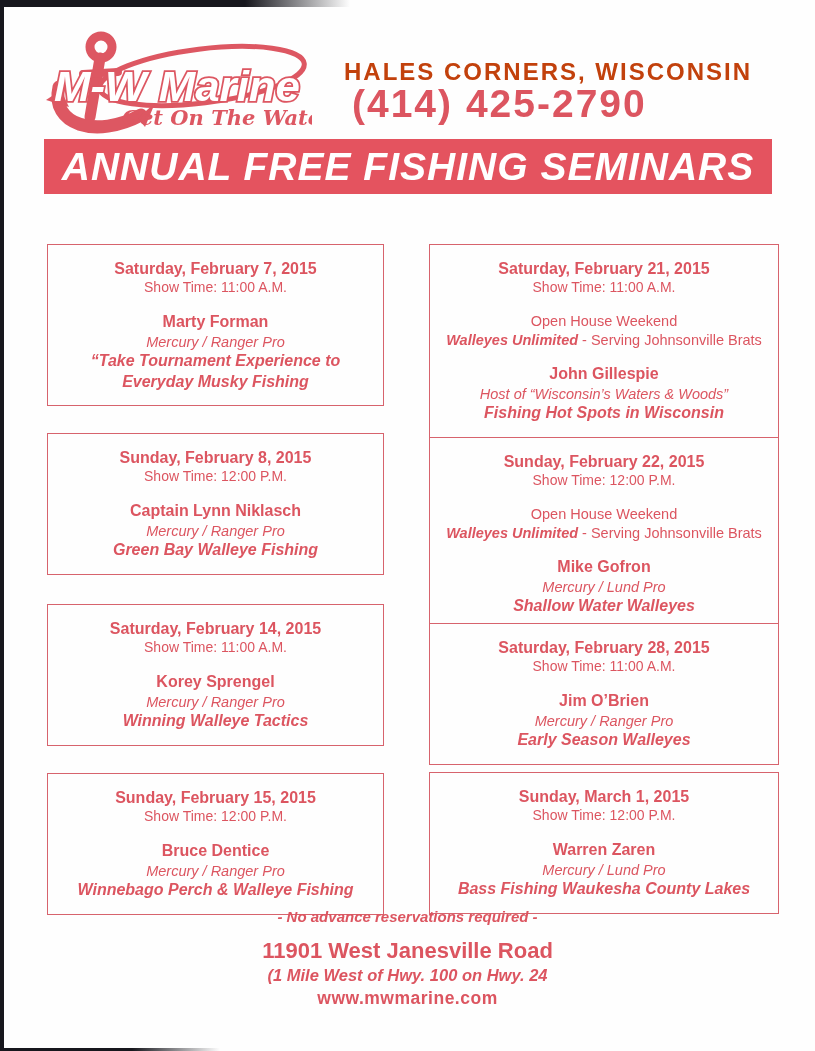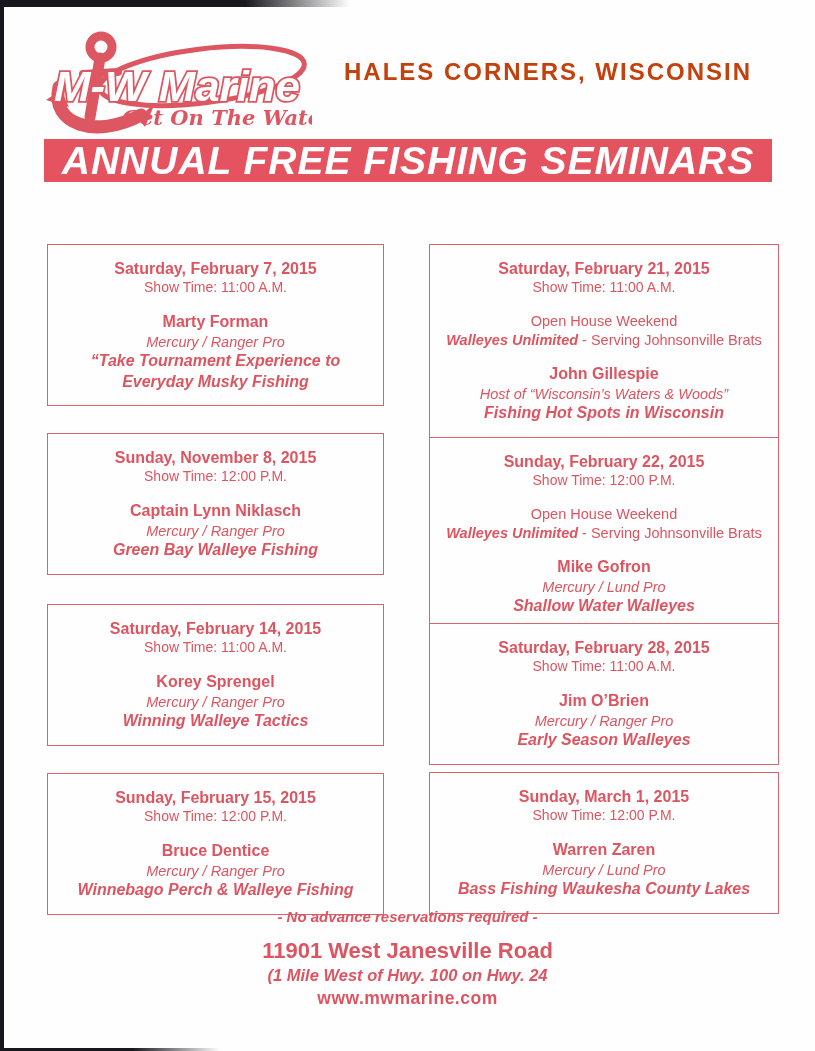--- a/index.html
+++ b/index.html
@@ -17,21 +17,21 @@
             background:linear-gradient(to right,#17171d 70%,rgba(23,23,29,0));}
   .scan-bottom{position:absolute;left:0;bottom:0;height:3px;width:220px;
             background:linear-gradient(to right,#17171d 60%,rgba(23,23,29,0));}
   
   .logo-wrap{position:absolute;left:42px;top:24px;width:270px;height:112px;}
   .loc{position:absolute;left:344px;top:58px;color:#c2410c;font-weight:bold;
        font-size:24px;letter-spacing:2px;text-align:right;}
   .phone{position:absolute;left:352px;top:82px;color:#dc5560;font-weight:bold;
        font-size:39px;letter-spacing:2px;}
   
-  .banner{position:absolute;left:44px;top:139px;width:728px;height:43px;
+  .banner{position:absolute;left:44px;top:139px;width:728px;height:55px;
           background:#e4535f;color:#ffffff;display:flex;align-items:center;justify-content:center;}
   .banner span{font-size:39px;font-weight:bold;font-style:italic;letter-spacing:1px;white-space:nowrap;}
   
   .col{position:absolute;top:16px;height:1051px;}
   .col-left{left:47px;width:337px;}
   .col-right{left:429px;width:350px;}
   .box{position:absolute;left:0;right:0;border:1.5px solid #d7636d;background:#fefefe;
        box-sizing:border-box;text-align:center;color:#dc5560;padding:14px 6px 13px;}
   .col-left  .box:nth-child(1){top:228px;}
   .col-left  .box:nth-child(2){top:417px;}
@@ -76,40 +76,41 @@
         <path d="M 17 63 C 8 101 54 115 99 91" stroke-width="13"></path>
         <path d="M 19 66 L 4 76 L 27 83 Z" fill="#dd5762" stroke="none"></path>
         <path d="M 96 94 L 113 79 L 103 103 Z" fill="#dd5762" stroke="none"></path>
       </g>
       <ellipse cx="160" cy="52" rx="103" ry="27" transform="rotate(-7 160 52)" stroke="#dd5762" stroke-width="5" fill="none"></ellipse>
       <text x="12" y="77" font-family="Liberation Sans, sans-serif" font-size="43" font-weight="bold" font-style="italic" fill="#ffffff" stroke="#dd5762" stroke-width="3.5" paint-order="stroke" textLength="246" lengthAdjust="spacingAndGlyphs">M-W Marine</text>
       <text x="80" y="101" font-family="DejaVu Serif, serif" font-size="21" font-weight="bold" font-style="italic" fill="#dd5762">Get On The Water</text>
     </svg>
   </div>
   <div class="loc">HALES CORNERS, WISCONSIN</div>
+  <div class="phone">(414) 425-2790</div>
 
   <div class="banner">
     <span>ANNUAL FREE FISHING SEMINARS</span>
   </div>
 
   <div class="col col-left">
       <div class="box">
         <div class="blk">
           <div class="ln date">Saturday, February 7, 2015</div>
           <div class="ln time">Show Time: 11:00 A.M.</div>
         </div>
         <div class="blk">
           <div class="ln name">Marty Forman</div>
           <div class="ln affil">Mercury / Ranger Pro</div>
           <div class="ln topic">“Take Tournament Experience to Everyday Musky Fishing</div>
         </div>
       </div>
       <div class="box">
         <div class="blk">
-          <div class="ln date">Sunday, November 8, 2015</div>
+          <div class="ln date">Sunday, February 8, 2015</div>
           <div class="ln time">Show Time: 12:00 P.M.</div>
         </div>
         <div class="blk">
           <div class="ln name">Captain Lynn Niklasch</div>
           <div class="ln affil">Mercury / Ranger Pro</div>
           <div class="ln topic">Green Bay Walleye Fishing</div>
         </div>
       </div>
       <div class="box">
         <div class="blk">

